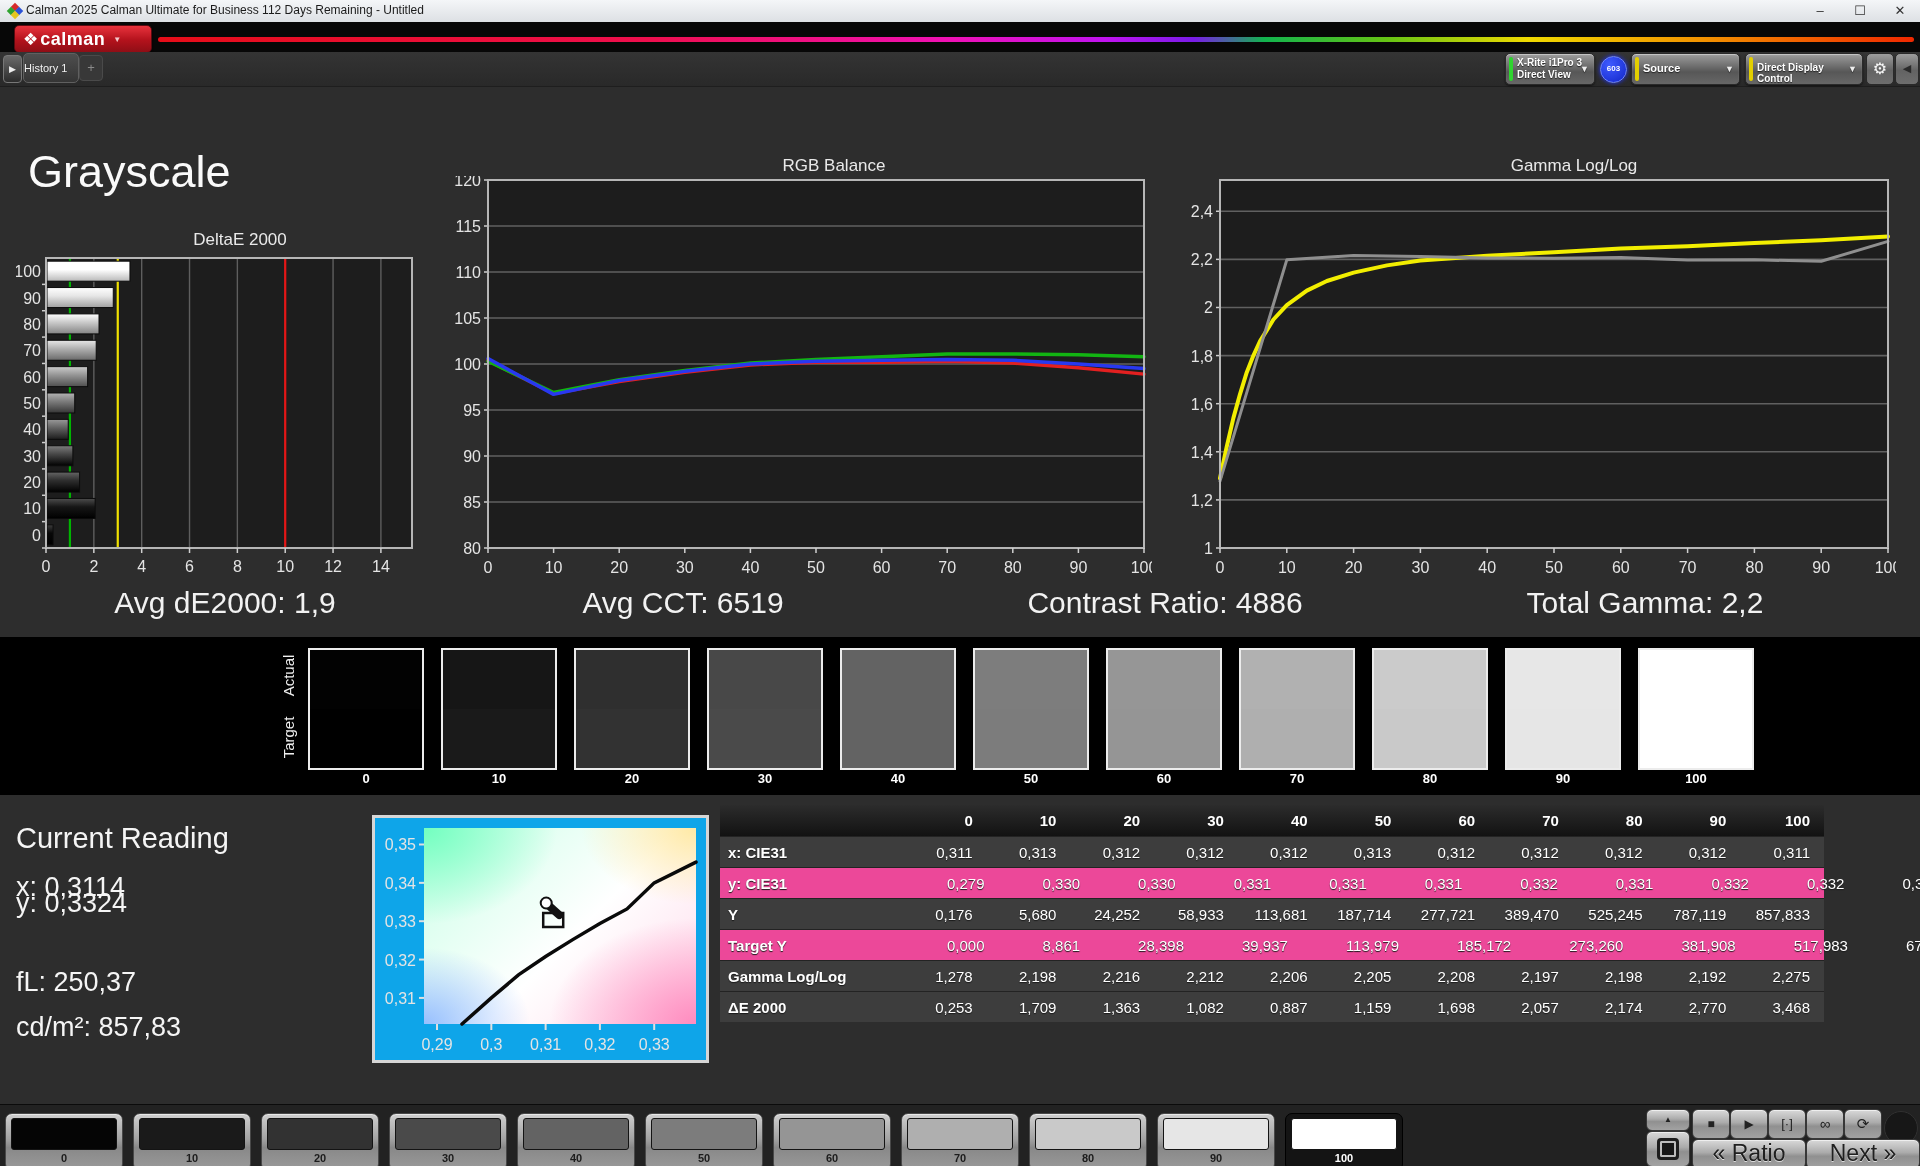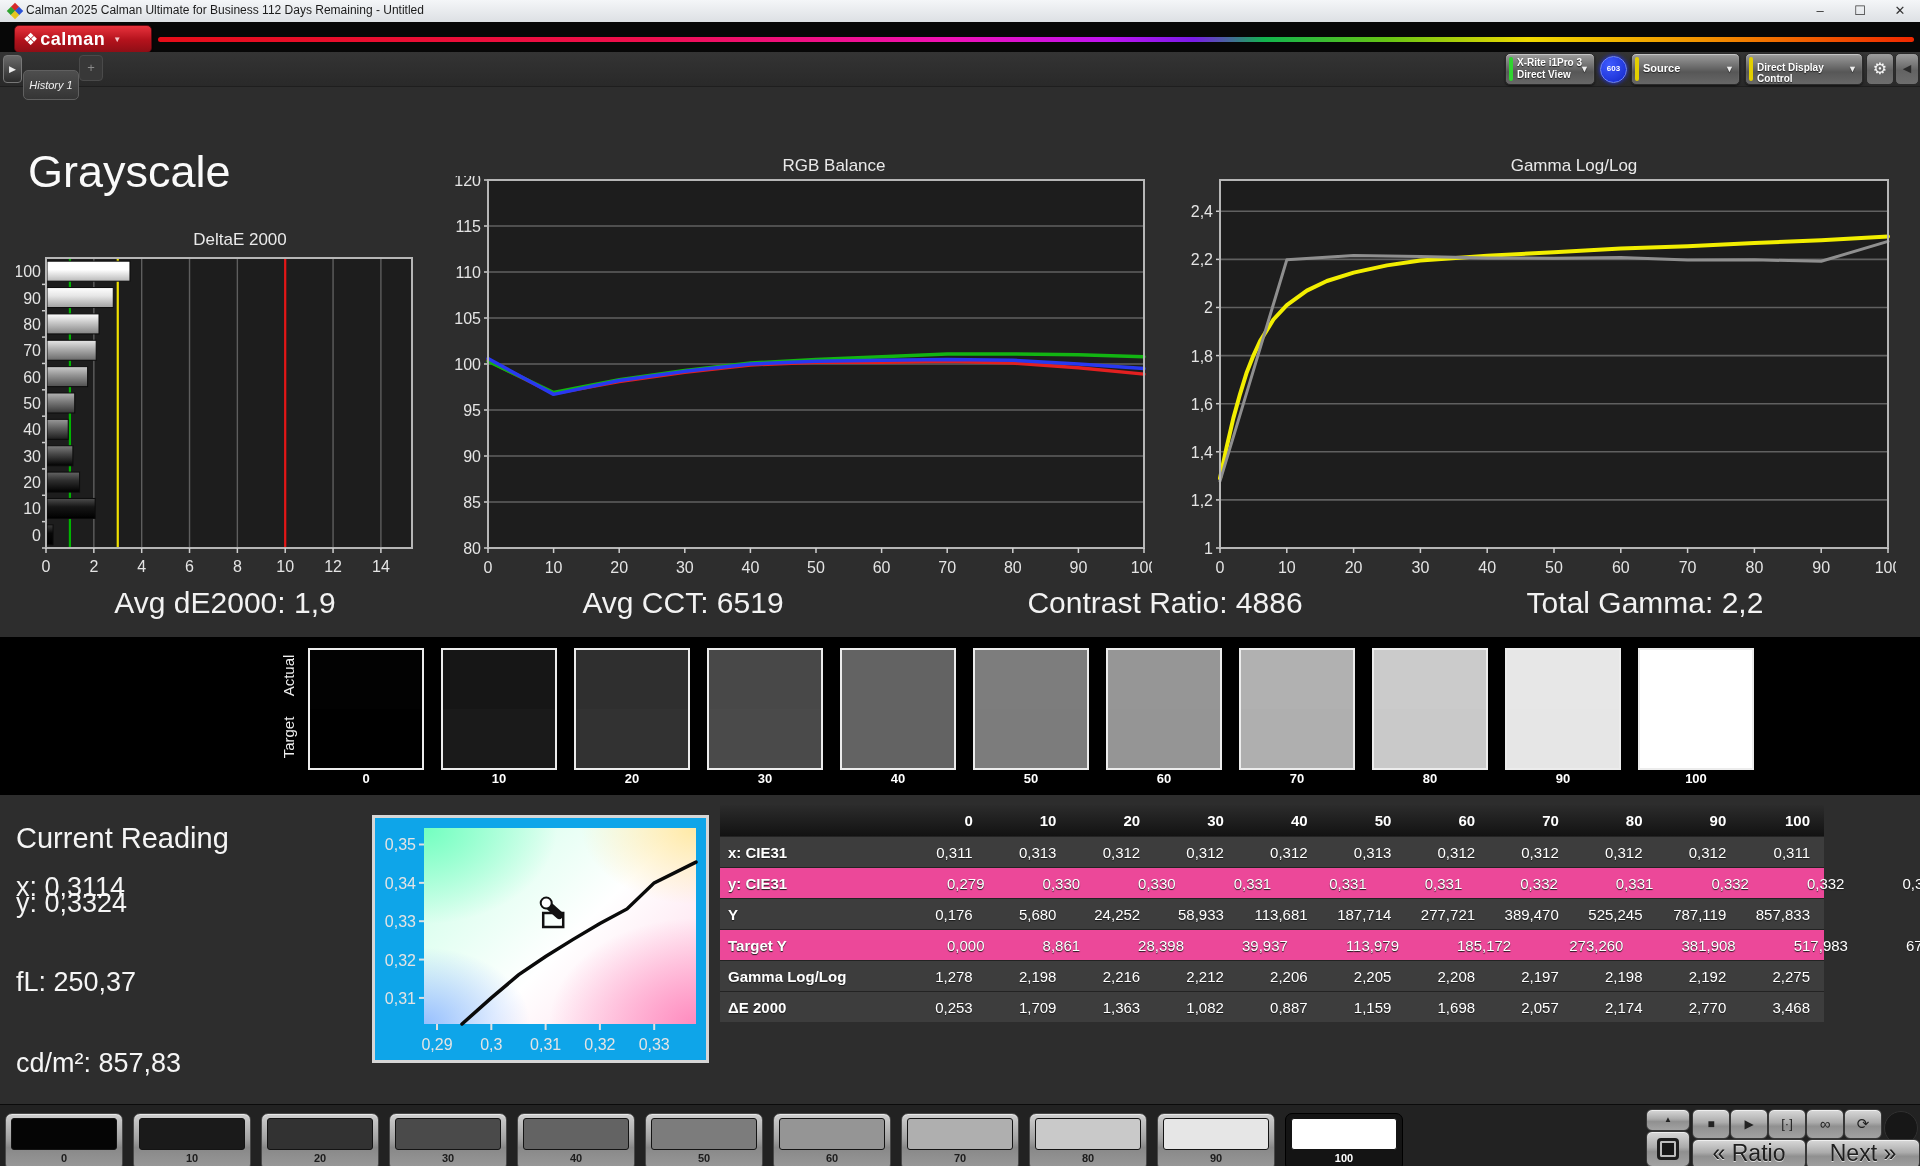--- a/index.html
+++ b/index.html
@@ -19,22 +19,22 @@
           color:#fff;display:flex;align-items:center;box-shadow:0 1px 2px #000;}
   .calbtn .dia{font-size:17px;margin-left:8px;}
   .calbtn .wordmark{font-size:18px;font-weight:bold;letter-spacing:.5px;margin-left:2px;}
   .calbtn .arr{margin-left:8px;font-size:8px;color:#f5c9cc;}
   .spectrum{left:158px;top:37px;width:1756px;height:5px;border-radius:3px;
     background:linear-gradient(90deg,#e60d18 0%,#ef0f4e 28%,#f011b4 45%,#c013f0 54%,#7a1ce8 59%,#12b44e 63%,#66c414 70%,#efd900 78%,#f39200 88%,#f02800 100%);}
   
   .toolbar{left:0;top:52px;width:1920px;height:34px;background:linear-gradient(180deg,#343434,#292929);border-bottom:1px solid #1e1e1e;}
   .histarrow{position:absolute;left:3px;top:3px;width:17px;height:26px;border-radius:4px;
              background:linear-gradient(180deg,#6a6a6a,#2c2c2c);color:#eee;font-size:9px;text-align:center;line-height:26px;border:1px solid #777;}
-  .histtab{position:absolute;left:23px;top:18px;width:54px;height:28px;border-radius:5px;background:linear-gradient(180deg,#4e4e4e,#353535);
-           border:1px solid #606060;color:#f0f0f0;font-size:11px;text-align:center;line-height:28px;font-style:italic;}
+  .histtab{position:absolute;left:23px;top:1px;width:54px;height:28px;border-radius:5px;background:linear-gradient(180deg,#4e4e4e,#353535);
+           border:1px solid #606060;color:#f0f0f0;font-size:11px;text-align:left;line-height:28px;}
   .addtab{position:absolute;left:79px;top:3px;width:22px;height:24px;border-radius:4px;background:#383838;border:1px solid #4a4a4a;
           color:#8a8a8a;font-size:13px;text-align:center;line-height:23px;}
   .dd{position:absolute;top:1px;height:30px;border-radius:5px;border:1px solid #2a2a2a;color:#fff;
       background:linear-gradient(180deg,#9d9d9d,#6f6f6f 40%,#575757 60%,#676767);
       box-shadow:inset 0 1px 1px rgba(255,255,255,.45),0 1px 2px rgba(0,0,0,.6);}
   .dd .stripe{position:absolute;left:3px;top:3px;bottom:3px;width:4px;border-radius:2px;}
   .dd .chev{position:absolute;right:5px;top:50%;transform:translateY(-50%);font-size:9px;color:#ededed;text-shadow:0 1px 1px #222;}
   .dd .l1{position:absolute;left:11px;top:3px;font-size:10px;font-weight:bold;text-shadow:0 1px 1px #222;}
   .dd .l2{position:absolute;left:11px;top:15px;font-size:10px;font-weight:bold;text-shadow:0 1px 1px #222;}
   .dd .single{position:absolute;left:11px;top:8px;font-size:11px;font-weight:bold;text-shadow:0 1px 1px #222;}
@@ -438,21 +438,21 @@
         <div class="half" style="background: rgb(255, 255, 255);"></div>
       </div>
       <div class="sw-label" style="left: 1638px;">100</div>
     </div>
 </div>
 
 <div class="abs cr-title">Current Reading</div>
 <div class="cr-line" style="top:872px;">x: 0,3114</div>
 <div class="cr-line" style="top:888px;text-align:right;">y: 0,3324</div>
 <div class="cr-line" style="top:967px;">fL: 250,37</div>
-<div class="cr-line" style="top:1012px;margin-top:36px;">cd/m²: 857,83</div>
+<div class="cr-line" style="top:1012px;">cd/m²: 857,83</div>
 
 <div class="abs cie-frame">
   <div class="cie-plot"></div>
   <svg id="cie-svg" style="position:absolute;left:0;top:0;" width="331" height="242">
       <text x="41" y="32.493150684931614" text-anchor="end">0,35</text>
       <line x1="44" y1="26.493150684931614" x2="49" y2="26.493150684931614" stroke="#e0e0e0" stroke-width="2"></line>
       <text x="41" y="70.8493150684931" text-anchor="end">0,34</text>
       <line x1="44" y1="64.8493150684931" x2="49" y2="64.8493150684931" stroke="#e0e0e0" stroke-width="2"></line>
       <text x="41" y="109.20547945205479" text-anchor="end">0,33</text>
       <line x1="44" y1="103.20547945205479" x2="49" y2="103.20547945205479" stroke="#e0e0e0" stroke-width="2"></line>

